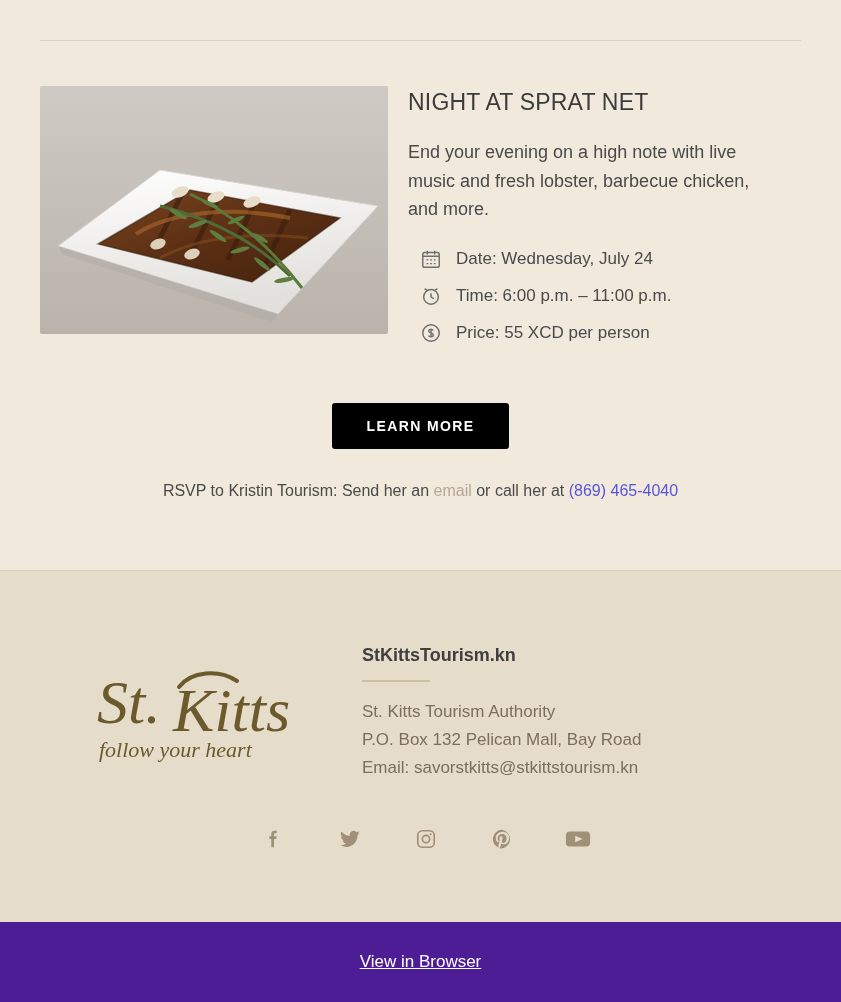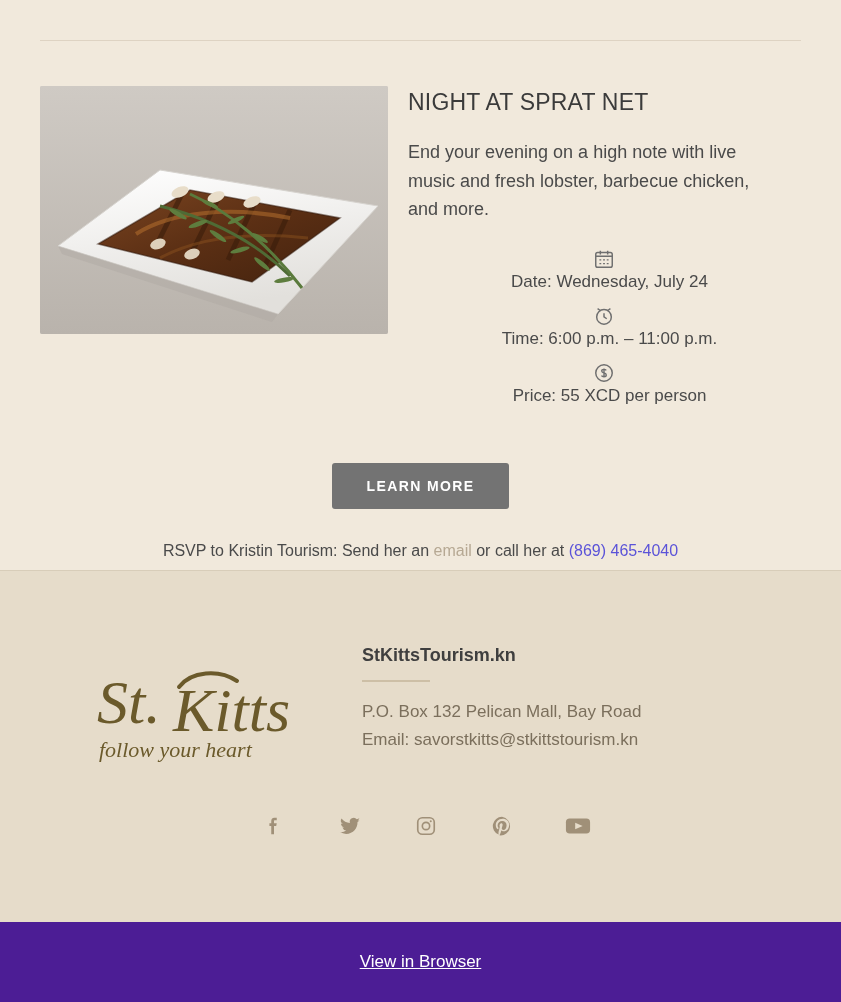--- a/index.html
+++ b/index.html
@@ -84,41 +84,40 @@
     margin: 0;
     padding: 0 0 0 10px;
     list-style: none;
   }
   .detail-item {
     display: flex;
     align-items: center;
     margin-bottom: 11px;
     font-size: 17px;
     color: #4a4a4a;
-    flex-direction: column;
   }
   .detail-icon {
     width: 26px;
     height: 26px;
     flex: 0 0 26px;
     margin-right: 12px;
     color: #6f6f6f;
     display: flex;
     align-items: center;
     justify-content: center;
   }
   .detail-icon svg { display: block; }
 
   .cta-wrap {
     text-align: center;
     margin-top: 46px;
   }
   .cta-button {
     display: inline-block;
-    background: #737373;
+    background: #000000;
     color: #ffffff;
     font-size: 14px;
     letter-spacing: 1.4px;
     font-weight: bold;
     padding: 15px 34px;
     border: none;
     border-radius: 3px;
     cursor: pointer;
     font-family: "Liberation Sans", sans-serif;
   }
@@ -345,20 +344,21 @@
             <text x="82" y="78" font-family="'Liberation Serif', serif" font-style="italic" font-size="62" fill="#6b5a2b">Kitts</text>
             <path d="M88 34 C100 18 128 16 146 28" stroke="#6b5a2b" stroke-width="4" fill="none" stroke-linecap="round"></path>
             <text x="8" y="104" font-family="'Liberation Serif', serif" font-style="italic" font-size="22" fill="#6b5a2b">follow your heart</text>
           </svg>
         </div>
       </div>
 
       <div class="info-col">
         <div class="brand">StKittsTourism.kn</div>
         <div class="brand-rule"></div>
+        <div class="addr-line">St. Kitts Tourism Authority</div>
         <div class="addr-line">P.O. Box 132 Pelican Mall, Bay Road</div>
         <div class="addr-line">Email: savorstkitts@stkittstourism.kn</div>
       </div>
     </div>
 
     <div class="social-row">
       <span class="social-icon">
         <svg width="22" height="24" viewBox="0 0 24 24" fill="currentColor">
           <path d="M15 3h-2.6C10 3 9 4.6 9 6.7V9H7v3h2v9h3v-9h2.4l.6-3H12V7c0-.8.2-1.2 1.2-1.2H15V3z"></path>
         </svg>

